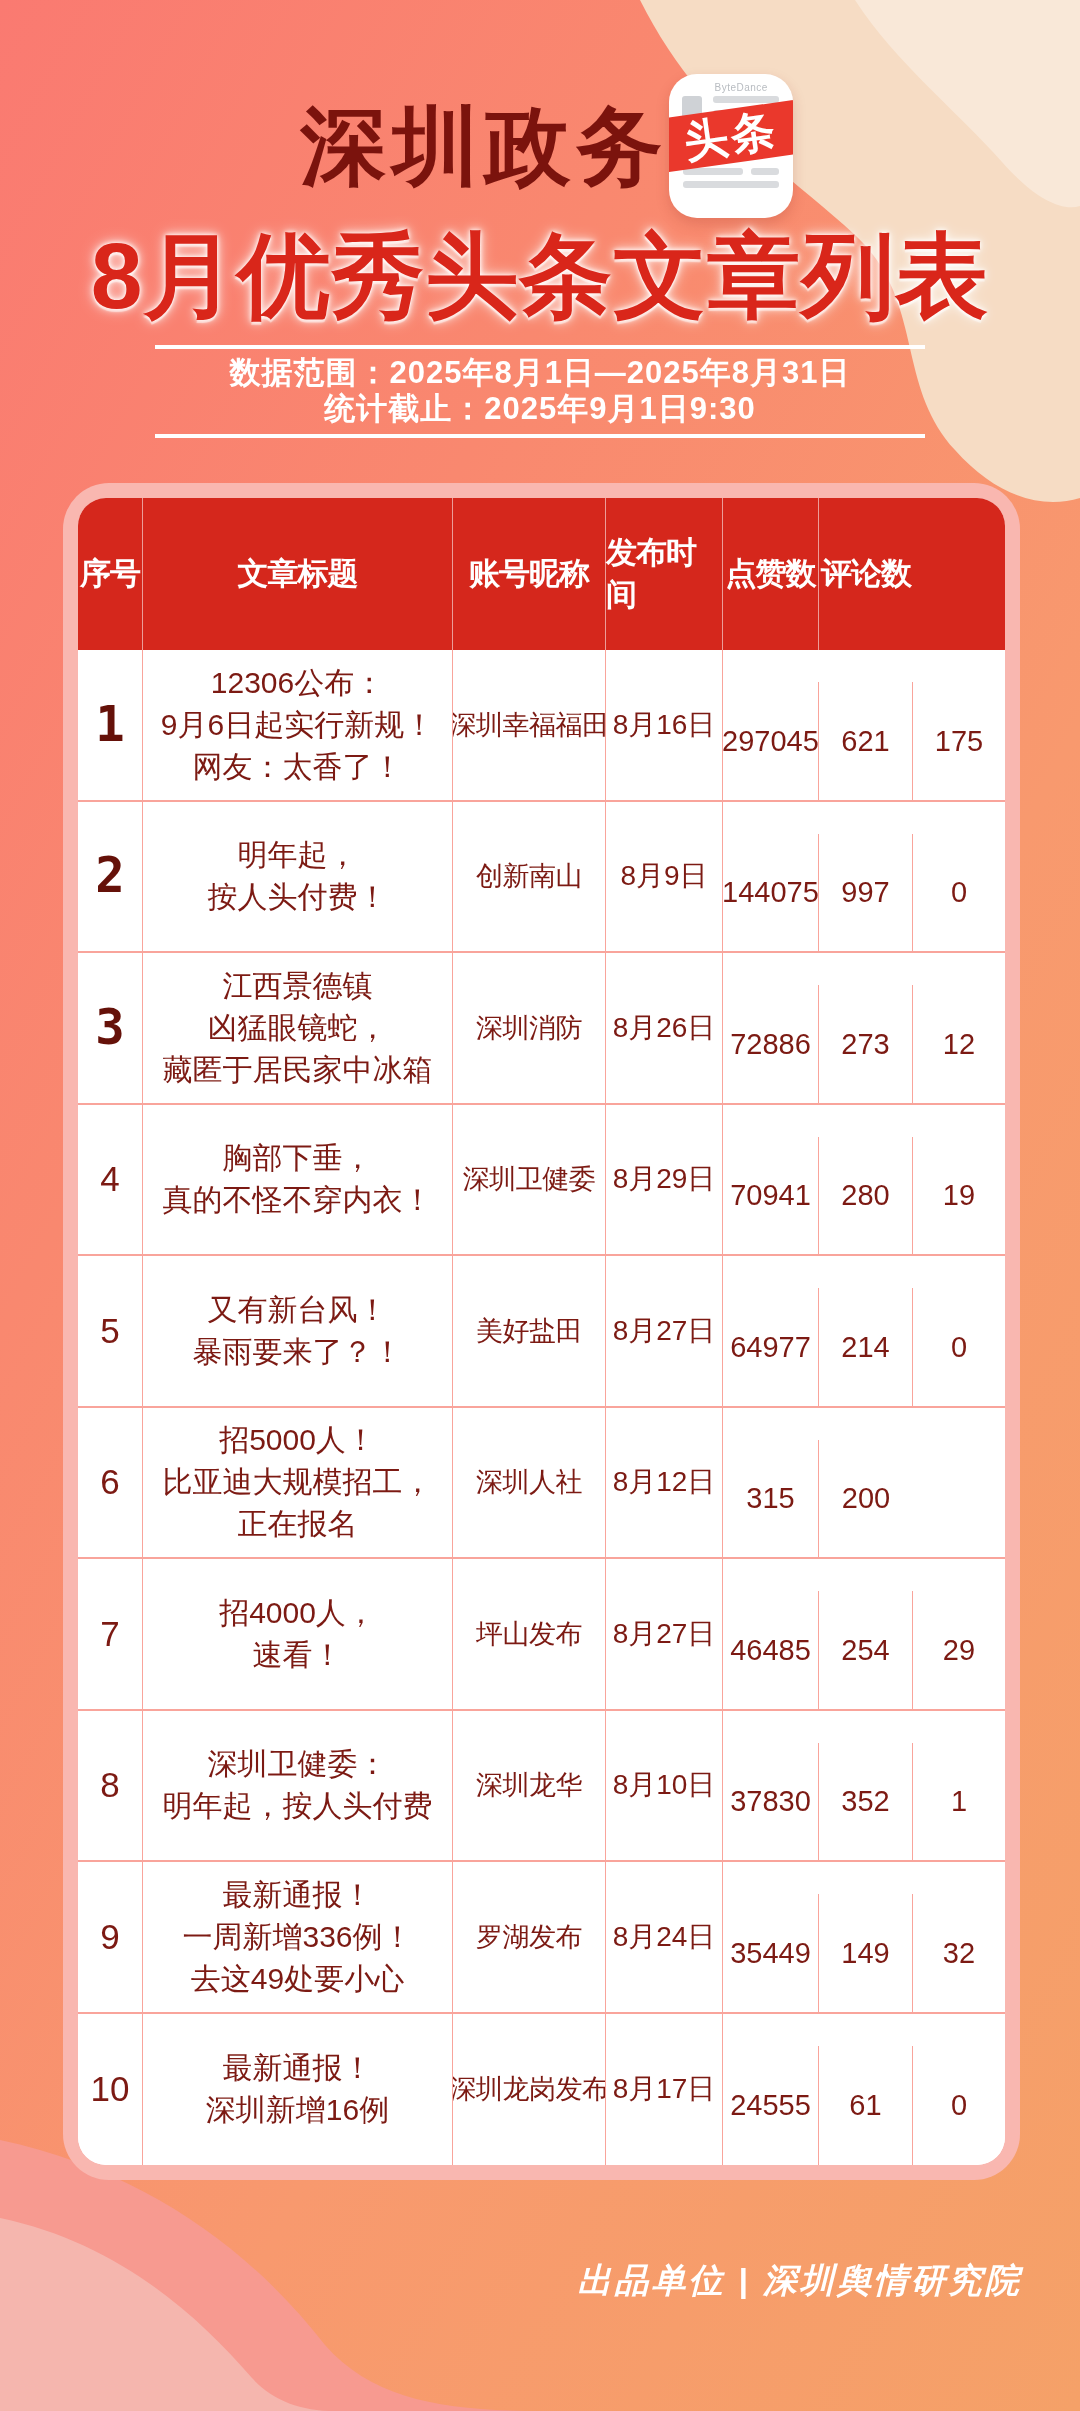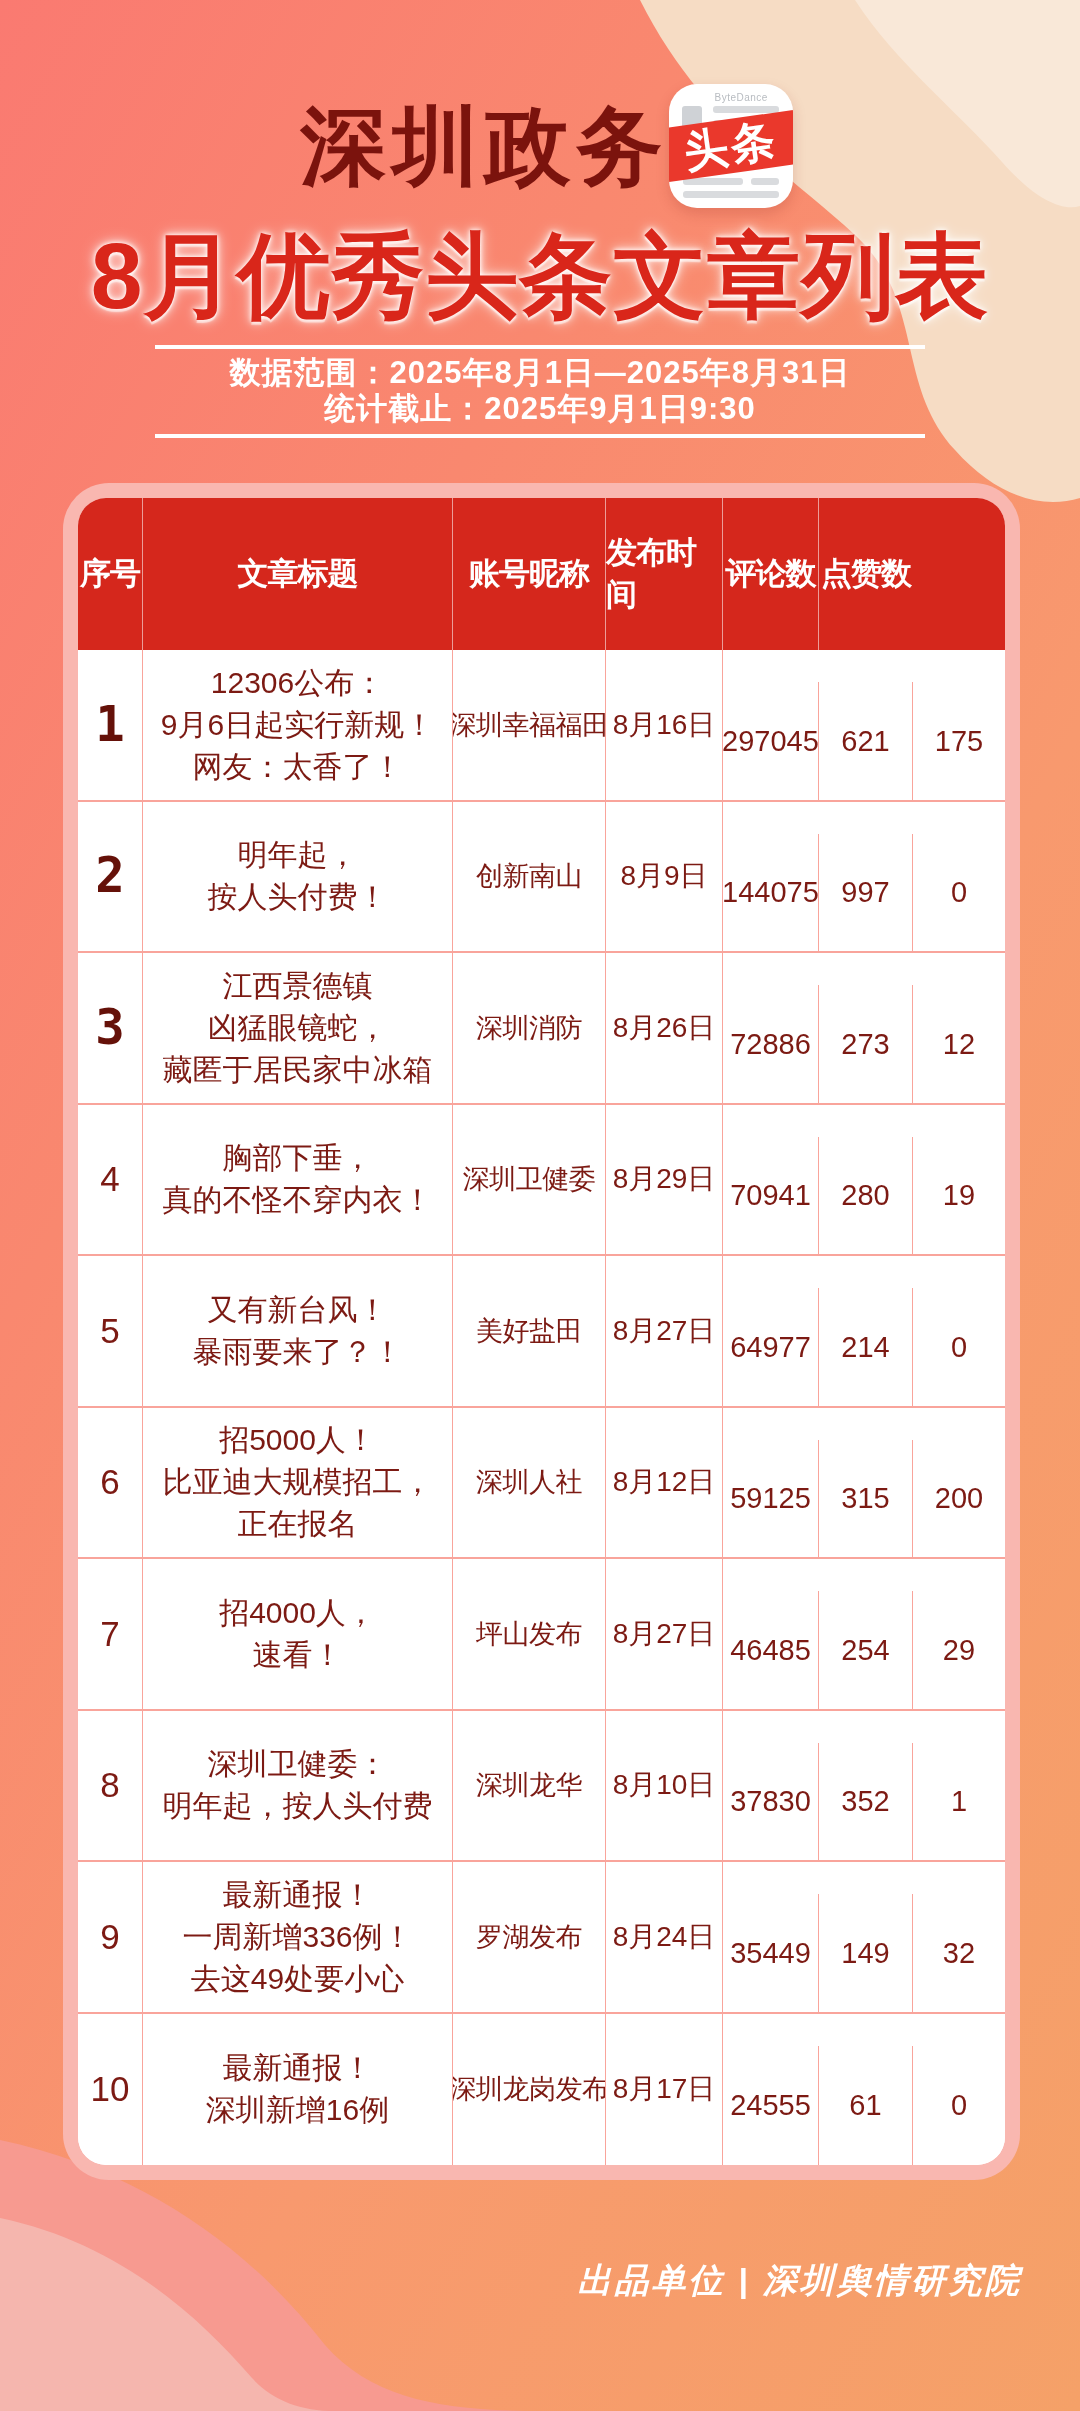--- a/index.html
+++ b/index.html
@@ -5,21 +5,21 @@
   html,body{margin:0;padding:0;}
   body{width:1080px;height:2411px;position:relative;overflow:hidden;
        font-family:"Liberation Sans","DejaVu Sans",sans-serif;
        background:linear-gradient(118deg,#fa7a71 0%,#f9886f 30%,#f8996e 62%,#f5a168 100%);}
   .bg-decor{position:absolute;left:0;top:0;width:1080px;height:2411px;pointer-events:none;}
 
   
   .brand-row{position:absolute;top:80px;left:0;right:0;height:132px;
              display:flex;justify-content:center;align-items:center;padding-left:13px;}
   .brand{font-size:86px;font-weight:900;color:#7b130d;letter-spacing:6px;line-height:132px;}
-  .tt-icon{width:124px;height:124px;background:#ffffff;border-radius:28px;position:relative;
+  .tt-icon{width:124px;height:144px;background:#ffffff;border-radius:28px;position:relative;
            overflow:hidden;box-shadow:0 6px 14px rgba(140,30,20,.18);flex:0 0 auto;}
   .tt-watermark{position:absolute;top:8px;left:46px;font-size:10px;color:#b8bcc1;letter-spacing:.5px;}
   .tt-lines i{position:absolute;background:#d9dbde;border-radius:3px;height:7px;}
   .tt-lines b{position:absolute;background:#cfd2d6;border-radius:3px;}
   .tt-top-block{left:13px;top:22px;width:20px;height:22px;}
   .tt-t1{left:44px;top:22px;width:66px;}
   .tt-t2{left:44px;top:36px;width:66px;}
   .tt-b1{left:14px;top:94px;width:60px;}
   .tt-b2{left:82px;top:94px;width:28px;}
   .tt-b3{left:14px;top:107px;width:96px;}
@@ -100,22 +100,22 @@
   <div>统计截止：2025年9月1日9:30</div>
 </div>
 
 <div class="table-frame">
   <div class="tbl">
     <div class="thead">
       <div class="hcell">序号</div>
       <div class="hcell">文章标题</div>
       <div class="hcell">账号昵称</div>
       <div class="hcell">发布时间</div>
+      <div class="hcell">点赞数</div>
       <div class="hcell">评论数</div>
-      <div class="hcell">点赞数</div>
     </div>
     <div class="tbody" id="tbody">
         <div class="trow">
     <div class="cell seq top3">1</div>
     <div class="cell title">12306公布：
 9月6日起实行新规！
 网友：太香了！</div>
     <div class="cell account">深圳幸福福田</div>
     <div class="cell date">8月16日</div>
     <div class="cell num">297045</div>
@@ -163,21 +163,20 @@
     <div class="cell num">214</div>
     <div class="cell num">0</div>
   </div>
         <div class="trow">
     <div class="cell seq">6</div>
     <div class="cell title">招5000人！
 比亚迪大规模招工，
 正在报名</div>
     <div class="cell account">深圳人社</div>
     <div class="cell date">8月12日</div>
-    <div class="cell num">59125</div>
     <div class="cell num">315</div>
     <div class="cell num">200</div>
   </div>
         <div class="trow">
     <div class="cell seq">7</div>
     <div class="cell title">招4000人，
 速看！</div>
     <div class="cell account">坪山发布</div>
     <div class="cell date">8月27日</div>
     <div class="cell num">46485</div>

